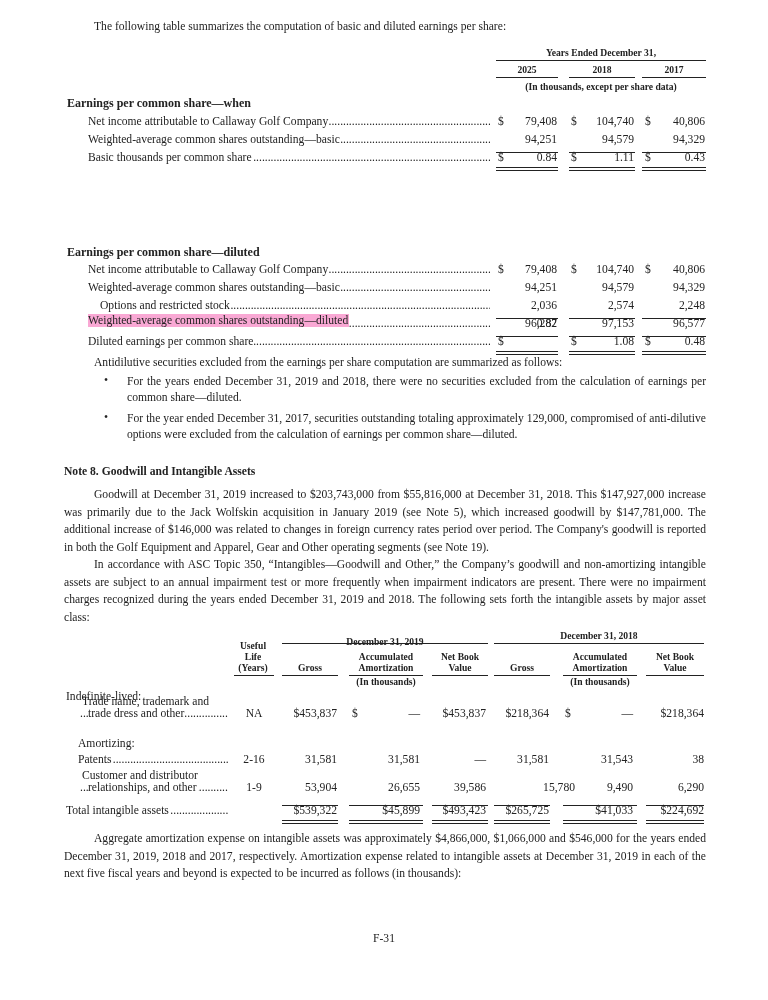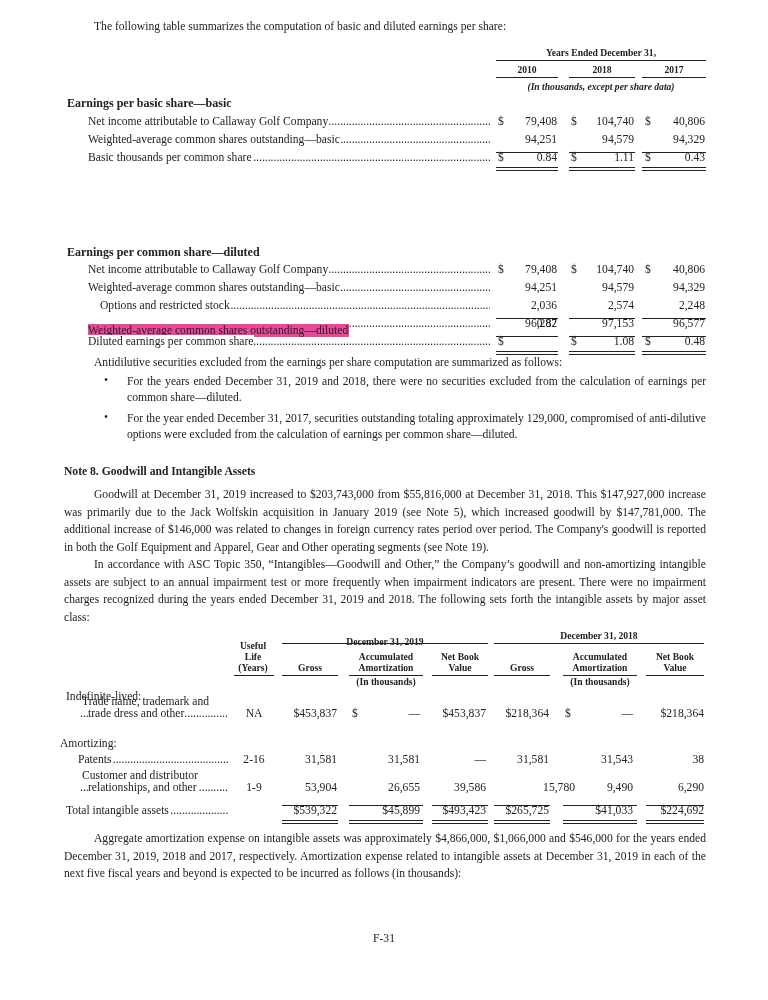--- a/index.html
+++ b/index.html
@@ -16,29 +16,29 @@
   .para { position: absolute; left: 64px; width: 642px; text-align: justify; line-height: 17.5px; white-space: normal; }
   .bullet-text { position: absolute; left: 127px; width: 579px; text-align: justify; line-height: 16px; white-space: normal; }
 </style>
 </head>
 <body>
 
 <div class="abs" style="left:94px;top:20px;">The following table summarizes the computation of basic and diluted earnings per share:</div>
 
 <div class="abs hdr c" style="left:496px;width:210px;top:47px;">Years Ended December 31,</div>
 <div class="line" style="left:496px;width:210px;top:60px;"></div>
-<div class="abs hdr c" style="left:496px;width:62px;top:64px;">2010</div>
+<div class="abs hdr c" style="left:496px;width:62px;top:64px;">2025</div>
 <div class="abs hdr c" style="left:569px;width:66px;top:64px;">2018</div>
 <div class="abs hdr c" style="left:642px;width:64px;top:64px;">2017</div>
 <div class="line" style="left:496px;width:62px;top:77px;"></div>
 <div class="line" style="left:569px;width:66px;top:77px;"></div>
 <div class="line" style="left:642px;width:64px;top:77px;"></div>
-<div class="abs hdr c" style="left:496px;width:210px;top:81px;font-style:italic;">(In thousands, except per share data)</div>
-
-<div class="abs b" style="left:67px;top:96px;font-size:12px;">Earnings per basic share—basic</div>
+<div class="abs hdr c" style="left:496px;width:210px;top:81px;">(In thousands, except per share data)</div>
+
+<div class="abs b" style="left:67px;top:96px;font-size:12px;">Earnings per common share—when</div>
 <div id="eps-basic">
     <div class="dots" style="left:88px;top:115px;width:402px;">........................................................................................................................................................................................................</div>
     <span class="abs" style="left:88px;top:115px;background:#fff;padding-right:1px;">Net income attributable to Callaway Golf Company</span>
     <div class="abs" style="left:498px;top:115px;">$</div>
     <div class="abs r" style="left:496px;width:61px;top:115px;">79,408</div>
     <div class="abs" style="left:571px;top:115px;">$</div>
     <div class="abs r" style="left:569px;width:65px;top:115px;">104,740</div>
     <div class="abs" style="left:645px;top:115px;">$</div>
     <div class="abs r" style="left:642px;width:63px;top:115px;">40,806</div>
     <div class="dots" style="left:88px;top:133px;width:402px;">........................................................................................................................................................................................................</div>
@@ -76,21 +76,21 @@
     <span class="abs" style="left:88px;top:281px;background:#fff;padding-right:1px;">Weighted-average common shares outstanding—basic</span>
     <div class="abs r" style="left:496px;width:61px;top:281px;">94,251</div>
     <div class="abs r" style="left:569px;width:65px;top:281px;">94,579</div>
     <div class="abs r" style="left:642px;width:63px;top:281px;">94,329</div>
     <div class="dots" style="left:100px;top:299px;width:390px;">........................................................................................................................................................................................................</div>
     <span class="abs" style="left:100px;top:299px;background:#fff;padding-right:1px;">Options and restricted stock</span>
     <div class="abs r" style="left:496px;width:61px;top:299px;">2,036</div>
     <div class="abs r" style="left:569px;width:65px;top:299px;">2,574</div>
     <div class="abs r" style="left:642px;width:63px;top:299px;">2,248</div>
     <div class="dots" style="left:88px;top:317px;width:402px;">........................................................................................................................................................................................................</div>
-    <span class="abs" style="left:88px;top:324px;background:#ec4899;padding-right:1px;">Weighted-average common shares outstanding—diluted</span>
+    <span class="abs" style="left:88px;top:314px;background:#f9a8d4;padding-right:1px;">Weighted-average common shares outstanding—diluted</span>
     <div class="abs r" style="left:496px;width:61px;top:317px;">96,287</div>
     <div class="line" style="left:496px;width:62px;top:318px;"></div>
     <div class="abs r" style="left:569px;width:65px;top:317px;">97,153</div>
     <div class="line" style="left:569px;width:66px;top:318px;"></div>
     <div class="abs r" style="left:642px;width:63px;top:317px;">96,577</div>
     <div class="line" style="left:642px;width:64px;top:318px;"></div>
     <div class="dots" style="left:88px;top:335px;width:402px;">........................................................................................................................................................................................................</div>
     <span class="abs" style="left:88px;top:335px;background:#fff;padding-right:1px;">Diluted earnings per common share</span>
     <div class="abs" style="left:498px;top:335px;">$</div>
     <div class="abs r" style="left:496px;width:61px;top:317px;">0.82</div>
@@ -142,21 +142,21 @@
     <div class="line" style="left:432px;width:56px;top:675px;"></div>
     <div class="line" style="left:494px;width:56px;top:675px;"></div>
     <div class="line" style="left:563px;width:74px;top:675px;"></div>
     <div class="line" style="left:646px;width:58px;top:675px;"></div>
   </div>
 
 <div class="abs hdr c" style="left:349px;width:74px;top:676px;">(In thousands)</div>
 <div class="abs hdr c" style="left:563px;width:74px;top:676px;">(In thousands)</div>
 
 <div class="abs" style="left:66px;top:690px;">Indefinite-lived:</div>
-<div class="abs" style="left:60px;top:737px;text-align:center;">Amortizing:</div>
+<div class="abs" style="left:78px;top:737px;text-align:center;">Amortizing:</div>
 
 <div id="intang-rows">
     <span class="abs" style="left: 82px; width: auto; top: 695px; text-align: left; background: transparent;">Trade name, trademark and</span>
     <div class="dots" style="left:80px;top:707px;width:148px;">........................................................................................................................</div>
     <span class="abs" style="left: 88px; width: auto; top: 707px; text-align: left; background: rgb(255, 255, 255); padding-right: 1px;">trade dress and other</span>
     <div class="abs c" style="left:234px;width:40px;top:707px;">NA</div>
     <div class="abs r" style="left:282px;width:55px;top:707px;">$453,837</div>
     <div class="abs" style="left:352px;width:10px;top:707px;">$</div>
     <div class="abs r" style="left:365px;width:55px;top:707px;">—</div>
     <div class="abs r" style="left:432px;width:54px;top:707px;">$453,837</div>

